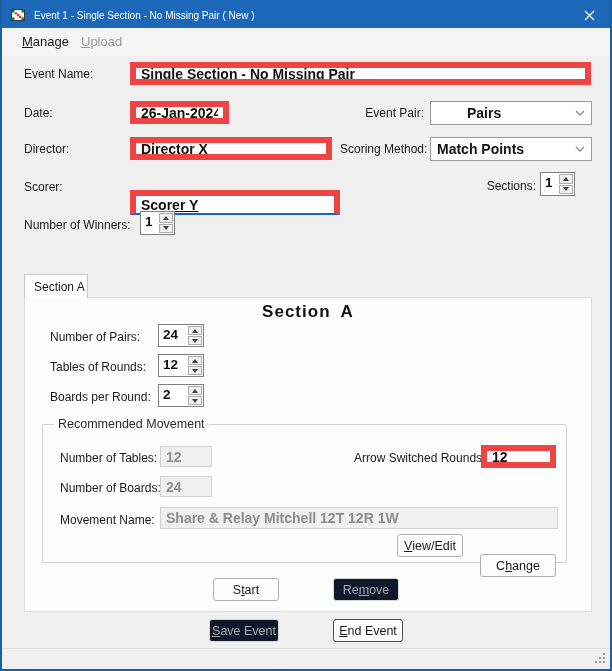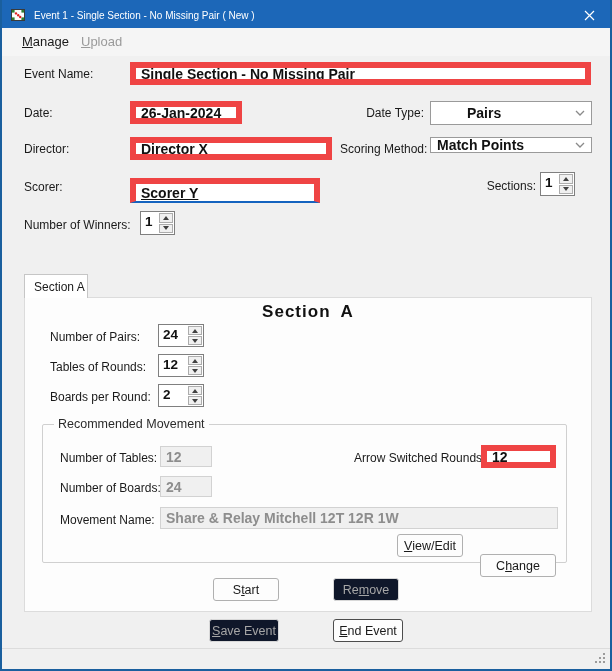--- a/index.html
+++ b/index.html
@@ -114,43 +114,43 @@
 
   <div class="menubar">
     <span class="menu-item" style="left:20px;"><u>M</u>anage</span>
     <span class="menu-item disabled" style="left:79px;"><u>U</u>pload</span>
   </div>
 
   <span class="lbl" style="left:22px;top:67px;">Event Name:</span>
   <input class="tb" style="left: 128px; top: 62px; width: 461px; height: 23px;" value="Single Section - No Missing Pair">
 
   <span class="lbl" style="left:22px;top:106px;">Date:</span>
-  <input class="tb" style="left: 128px; top: 101px; width: 112px; height: 23px;" value="26-Jan-2024">
-
-  <span class="lbl r" style="left:352px;top:106px;width:70px;">Date Type:</span>
+  <input class="tb" style="left: 128px; top: 101px; width: 99px; height: 23px;" value="26-Jan-2024">
+
+  <span class="lbl r" style="left:352px;top:106px;width:70px;">Event Pair:</span>
   <div class="combo" style="left:428px;top:101px;width:162px;height:24px;padding-left:36px;">
     <span class="val">Pairs</span>
     <svg width="10" height="6" viewBox="0 0 10 6">
       <path d="M1 1 L5 5 L9 1" fill="none" stroke="#8a8a8a" stroke-width="1.3"></path>
     </svg>
   </div>
 
   <span class="lbl" style="left:22px;top:142px;">Director:</span>
   <input class="tb" style="left: 128px; top: 137px; width: 202px; height: 23px;" value="Director X">
 
   <span class="lbl r" style="left:338px;top:142px;width:84px;text-align:right;">Scoring Method:</span>
-  <div class="combo" style="left:428px;top:137px;width:162px;height:16px;">
+  <div class="combo" style="left:428px;top:137px;width:162px;height:24px;">
     <span class="val">Match Points</span>
     <svg width="10" height="6" viewBox="0 0 10 6">
       <path d="M1 1 L5 5 L9 1" fill="none" stroke="#8a8a8a" stroke-width="1.3"></path>
     </svg>
   </div>
 
   <span class="lbl" style="left:22px;top:180px;">Scorer:</span>
-  <input class="tb focused" style="left: 128px; top: 178px; width: 190px; height: 25px; text-decoration: underline;" value="Scorer Y">
+  <input class="tb focused" style="left: 128px; top: 190px; width: 210px; height: 25px; text-decoration: underline;" value="Scorer Y">
 
   <span class="lbl r" style="left:478px;top:179px;width:56px;">Sections:</span>
   <div class="spin" style="left:538px;top:172px;width:35px;height:24px;">
     <span class="val">1</span>
     <span class="btns">
       <span class="sbtn">
           <i class="tri-up"></i>
         </span>
       <span class="sbtn">
           <i class="tri-dn"></i>

